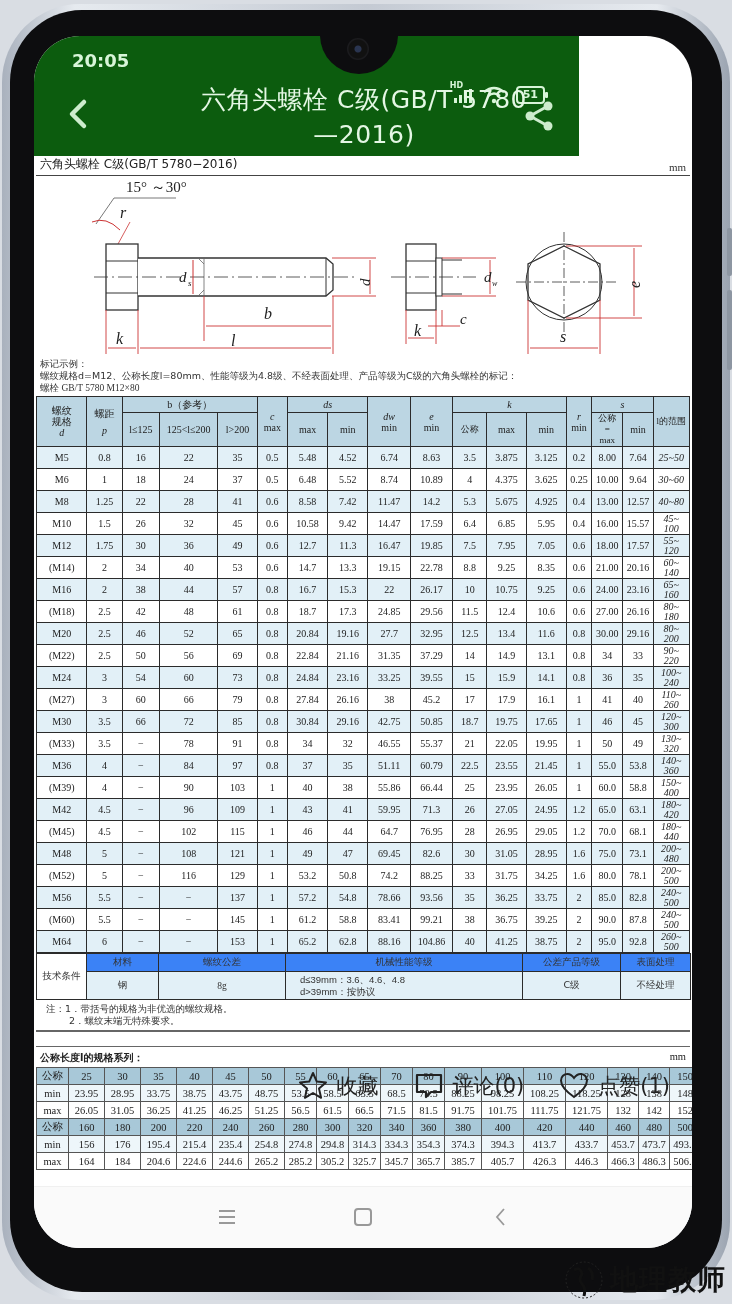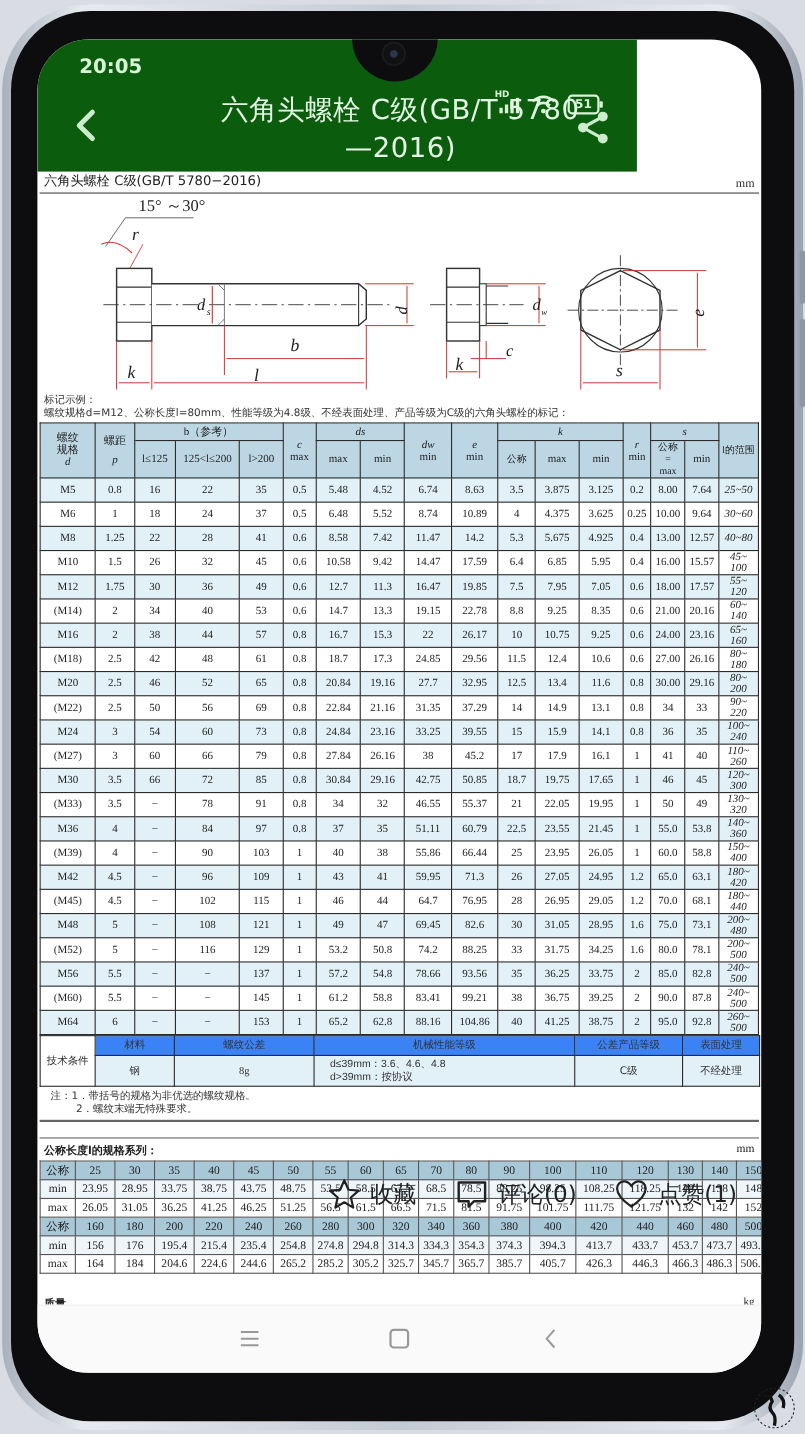--- a/index.html
+++ b/index.html
@@ -198,20 +198,21 @@
         <path d="M530 70 L606 70 M530 142 L606 142 M598 72 L598 140" stroke="#c33" stroke-width="0.9"></path>
         <text x="594" y="110" font-size="16" fill="#222" transform="rotate(-90 600 106)">e</text>
         <path d="M492 124 L492 178 M564 124 L564 178 M494 172 L562 172" stroke="#c33" stroke-width="0.9"></path>
         <text x="524" y="166" font-size="16" fill="#222">s</text>
       </svg>
     </div>
 
     <div class="example">
       <div>标记示例：</div>
       <div>螺纹规格d=M12、公称长度l=80mm、性能等级为4.8级、不经表面处理、产品等级为C级的六角头螺栓的标记：</div>
+      <div class="serif">螺栓  GB/T 5780  M12×80</div>
     </div>
 
     <table class="main-table">
       <colgroup>
         <col style="width:50px">
           <col style="width:35px">
           <col style="width:37px">
           <col style="width:58px">
           <col style="width:39px">
         <col style="width:30px">
@@ -1009,13 +1010,14 @@
         <path d="M15 4 L8 12 L15 20" fill="none" stroke="#999" stroke-width="1.8"></path>
       </svg>
   </div>
 </div>
 
 <div class="watermark">
   <svg width="44" height="44" viewBox="0 0 44 44">
       <circle cx="22" cy="22" r="18" fill="none" stroke="#222" stroke-width="1" stroke-dasharray="2 2"></circle>
       <path d="M12 12 Q18 8 20 16 Q16 22 20 26 Q24 30 22 38 M26 10 Q32 14 30 22" stroke="#111" stroke-width="3" fill="none"></path>
     </svg>
+  <span class="wm-text">地理教师</span>
 </div>
 
 </body></html>

